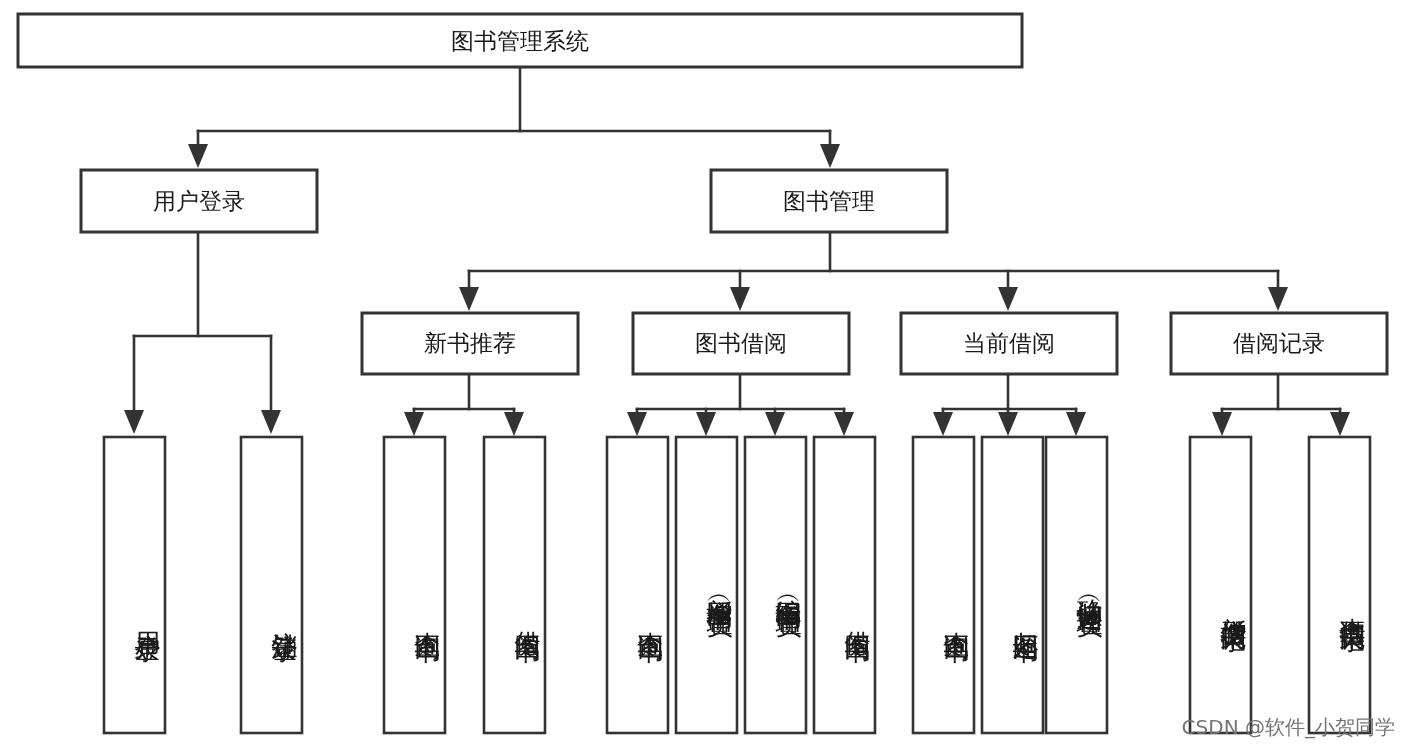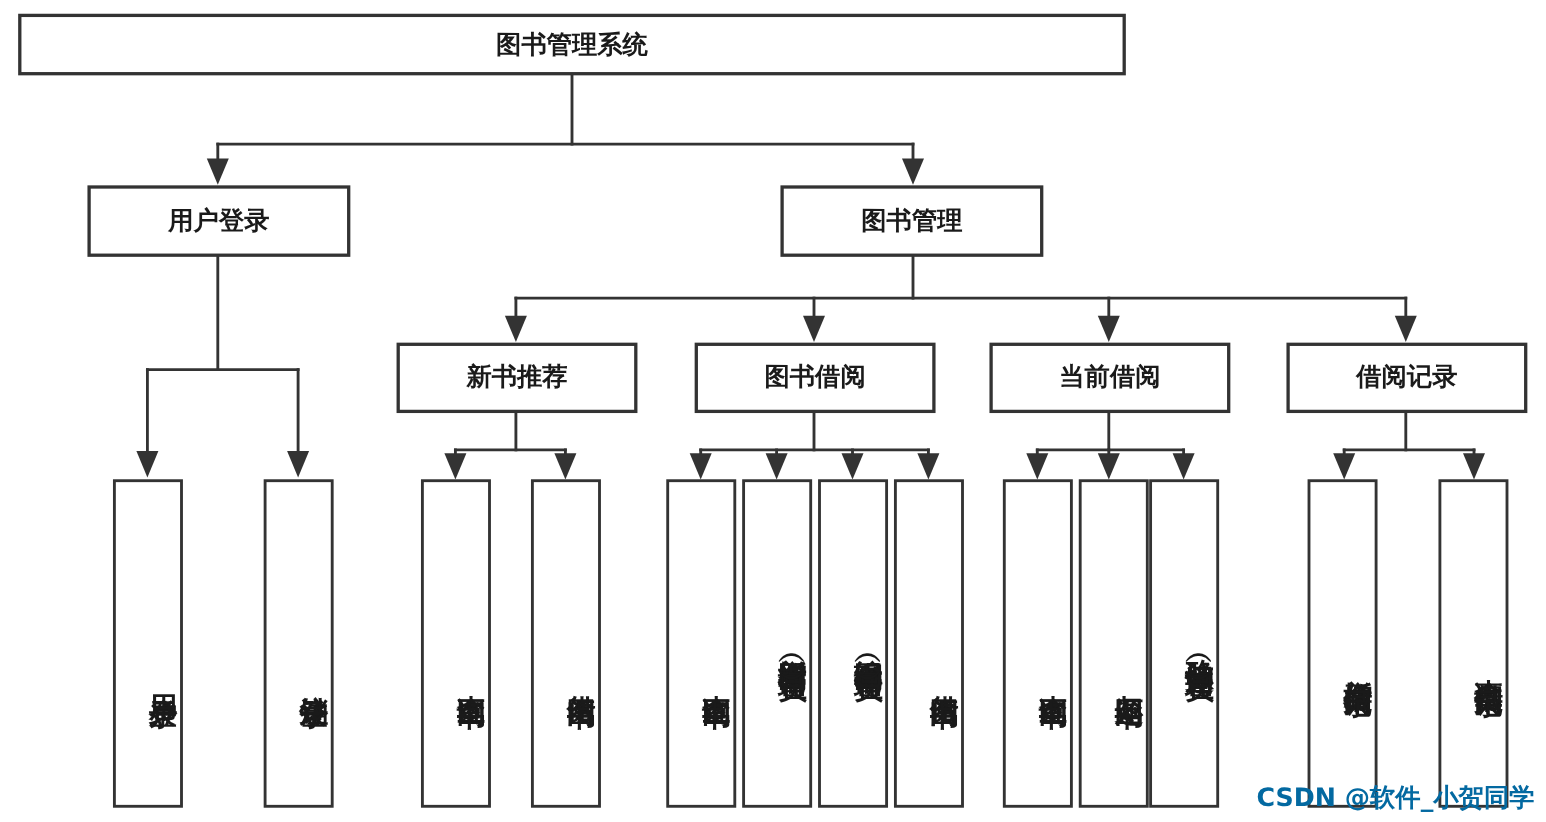--- a/index.html
+++ b/index.html
@@ -11,21 +11,20 @@
     width: 1405px;
     height: 747px;
     font-family: "DejaVu Sans", "Liberation Sans", sans-serif;
     overflow: hidden;
   }
   #diagram-root {
     position: relative;
     width: 1405px;
     height: 747px;
     background: #ffffff;
-    font-weight: bold;
   }
   svg.canvas {
     position: absolute;
     left: 0;
     top: 0;
     width: 1405px;
     height: 747px;
   }
   .node-box {
     fill: #ffffff;
@@ -64,22 +63,22 @@
     letter-spacing: 2px;
     white-space: nowrap;
     text-align: center;
     user-select: none;
   }
   .watermark {
     position: absolute;
     right: 10px;
     bottom: 6px;
     font-family: "DejaVu Sans", "Liberation Sans", sans-serif;
-    font-size: 23px;
-    color: #0369a1;
+    font-size: 20px;
+    color: #737373;
     white-space: nowrap;
     user-select: none;
   }
 </style>
 </head>
 <body>
 
 <div id="diagram-root">
 
   <svg class="canvas" viewBox="0 0 1405 747">

